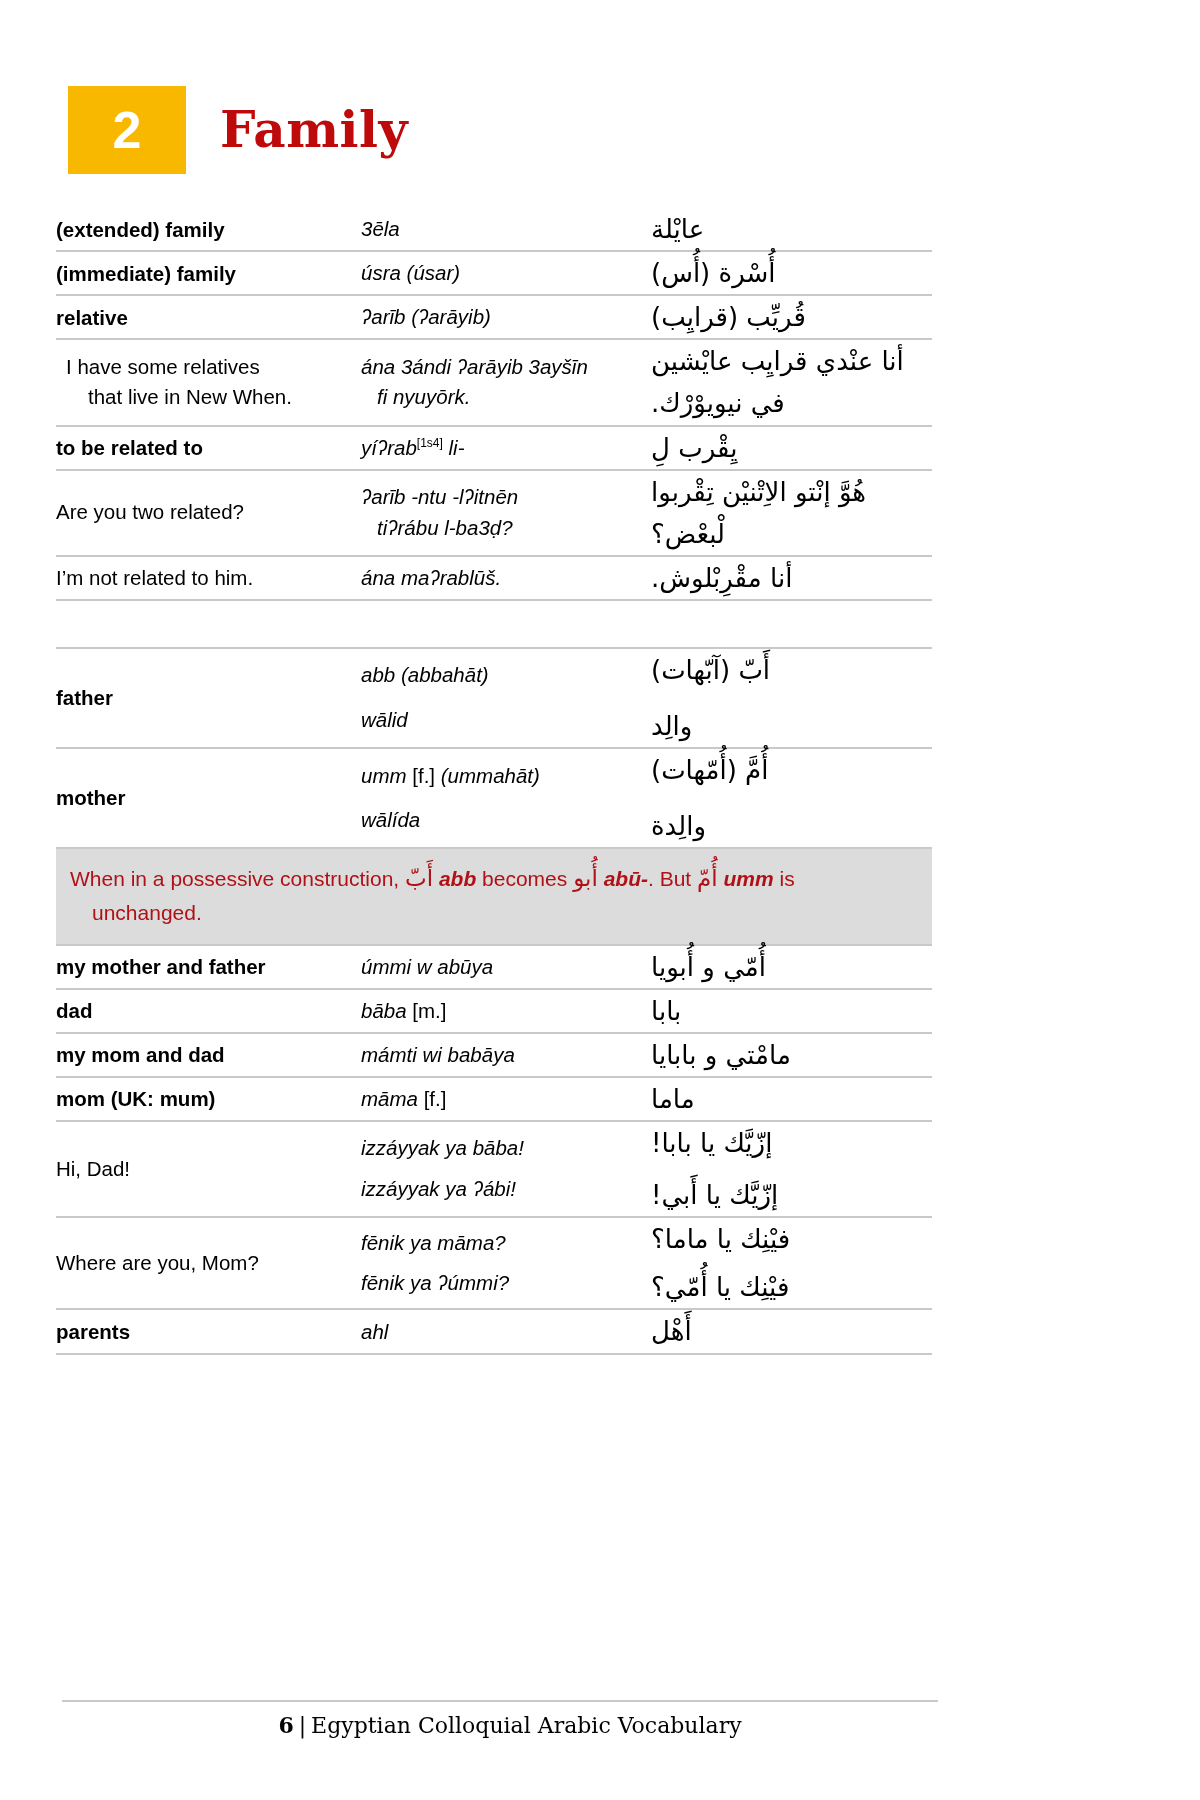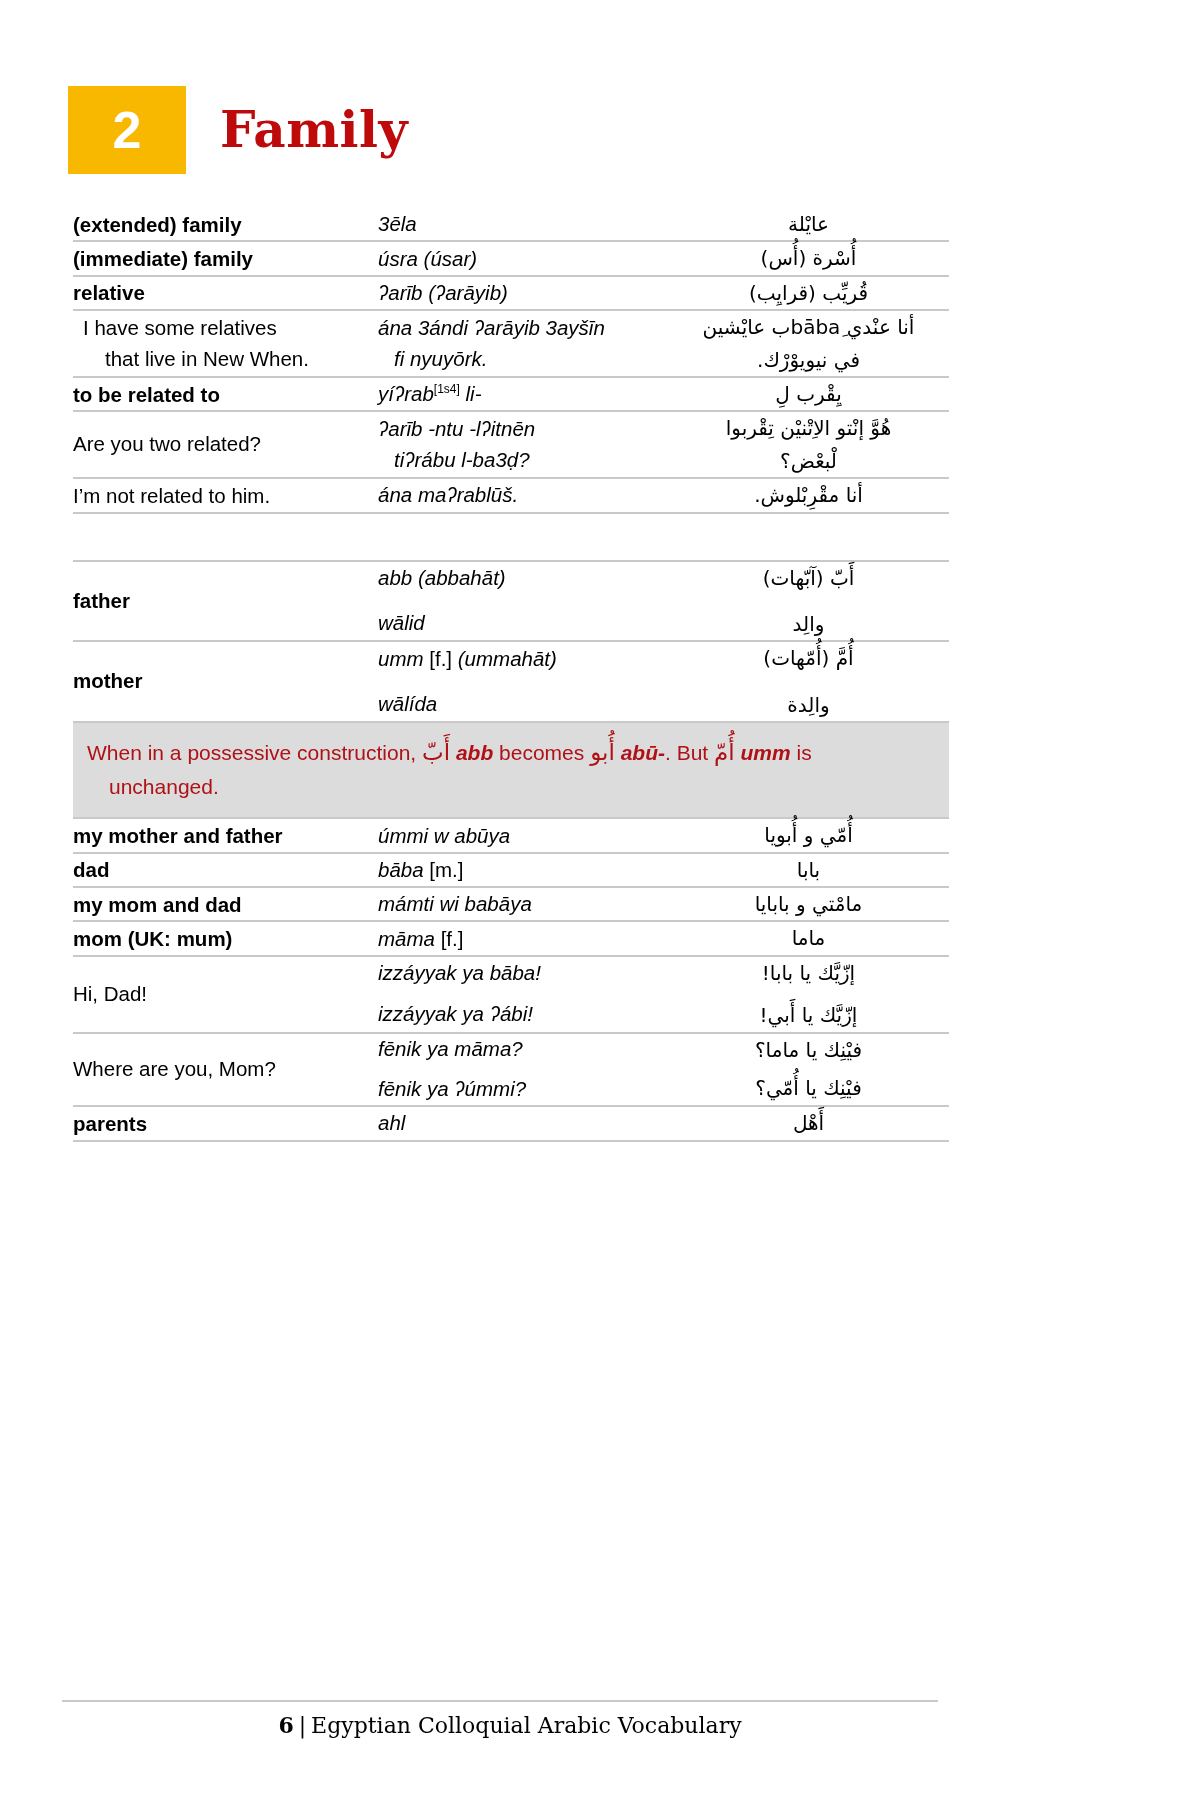--- a/index.html
+++ b/index.html
@@ -52,21 +52,21 @@
     font-family: "DejaVu Serif", serif;
     font-weight: 700;
     font-size: 50px;
     letter-spacing: 0.5px;
     line-height: 1;
   }
 
   
   .vocab-table {
     position: absolute;
-    left: 73px;
+    left: 56px;
     top: 208px;
     width: 876px;
     border-collapse: collapse;
     table-layout: fixed;
   }
   .vocab-table col.c-en { width: 305px; }
   .vocab-table col.c-tr { width: 290px; }
   .vocab-table col.c-ar { width: 281px; }
 
   .vocab-table tr { }
@@ -99,23 +99,23 @@
   .cell-tr .l2 { display: block; padding-left: 16px; }
   .cell-tr .sup {
     font-style: normal;
     font-size: 12px;
     vertical-align: super;
     letter-spacing: 0;
   }
   .cell-tr .nonital { font-style: normal; }
 
   .cell-ar {
-    font-size: 20px;
+    font-size: 26px;
     line-height: 1.62;
-    text-align: center;
+    text-align: left;
     direction: rtl;
     padding: 7px 6px 9px 6px;
     font-family: "DejaVu Sans", sans-serif;
   }
   .cell-ar .l2 { display: block; }
 
   .row-tall .cell-en,
   .row-tall .cell-tr { line-height: 1.5; }
 
   
@@ -208,21 +208,21 @@
       <tr class="row-tall">
         <td class="cell-en hang">
           <span>I have some relatives</span>
           <span class="l2">that live in New When.</span>
         </td>
         <td class="cell-tr">
           <span>ána 3ándi ʔarāyib 3ayšīn</span>
           <span class="l2">fi nyuyōrk.</span>
         </td>
         <td class="cell-ar">
-          <span>أنا عنْدي bābaِب عايْشين</span>
+          <span>أنا عنْدي قرايِب عايْشين</span>
           <span class="l2">في نيويوْرْك.</span>
         </td>
       </tr>
 
       <tr>
         <td class="cell-en bold">to be related to</td>
         <td class="cell-tr"><span>yíʔrab</span><span class="sup">[1s4]</span> <span>li-</span></td>
         <td class="cell-ar">يِقْرب لِ</td>
       </tr>
 

